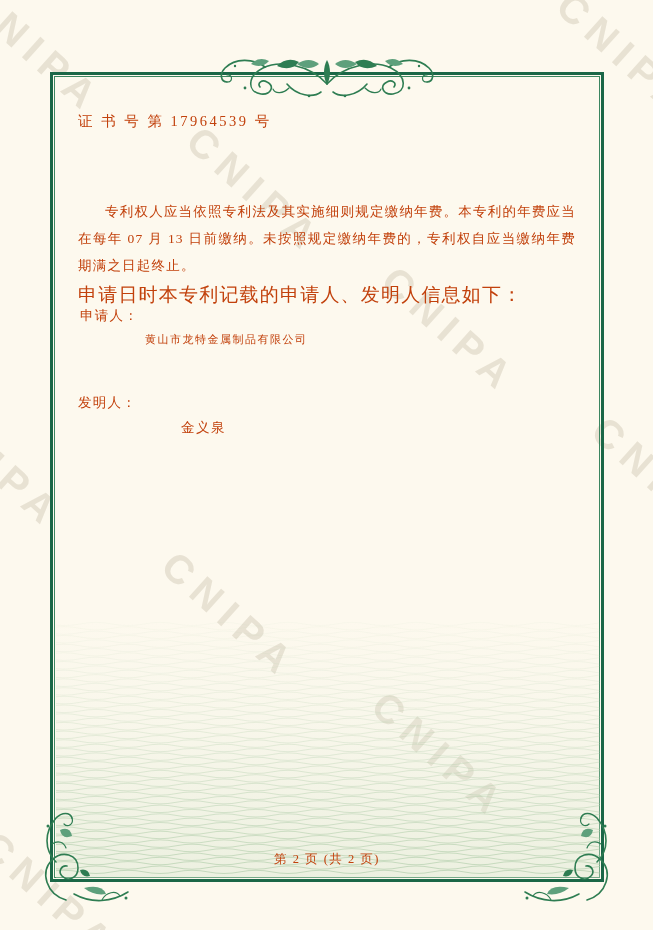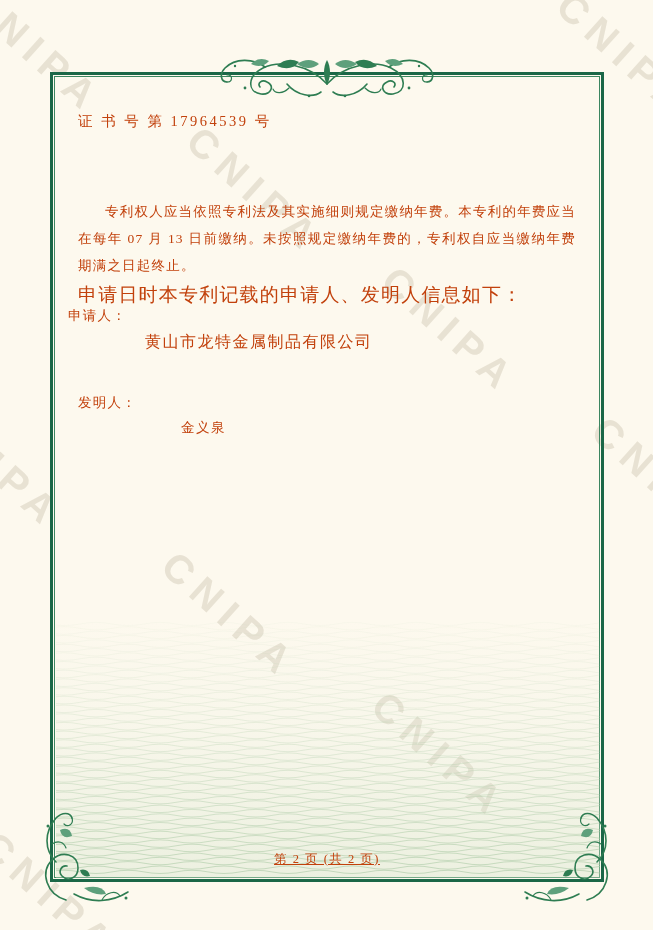--- a/index.html
+++ b/index.html
@@ -84,32 +84,31 @@
   .fee-notice {
     left: 78px; top: 198px;
     width: 498px;
     font-size: 13.5px;
     line-height: 27px;
     letter-spacing: 1.2px;
     text-indent: 2em;
     text-align: justify;
   }
   .info-heading { left: 78px; top: 282px; font-size: 19px; letter-spacing: 1.2px; }
-  .applicant-label { left: 68px; top: 307px; font-size: 13.5px; letter-spacing: 1.2px; }
-  .applicant-name { left: 145px; top: 332px; font-size: 16px; letter-spacing: 1.5px; }
+  .applicant-label { left: 80px; top: 307px; font-size: 13.5px; letter-spacing: 1.2px; }
+  .applicant-name { left: 145px; top: 332px; font-size: 11px; letter-spacing: 1.5px; }
   .inventor-label { left: 78px; top: 394px; font-size: 13.5px; letter-spacing: 1.2px; }
   .inventor-name { left: 145px; top: 419px; font-size: 13.5px; letter-spacing: 1.5px; margin-left: 36px; }
   .page-footer {
     left: 50px; top: 851px;
     width: 554px;
     text-align: center;
     font-size: 12.5px;
     letter-spacing: 1.5px;
     z-index: 6;
-    text-decoration: underline;
   }
 </style>
 </head>
 <body>
 
 <div class="page">
 
   <div class="wm" style="left:-65px; top:27px;">CNIPA</div>
   <div class="wm" style="left:525px; top:32px;">CNIPA</div>
   <div class="wm" style="left:155px; top:167px;">CNIPA</div>

